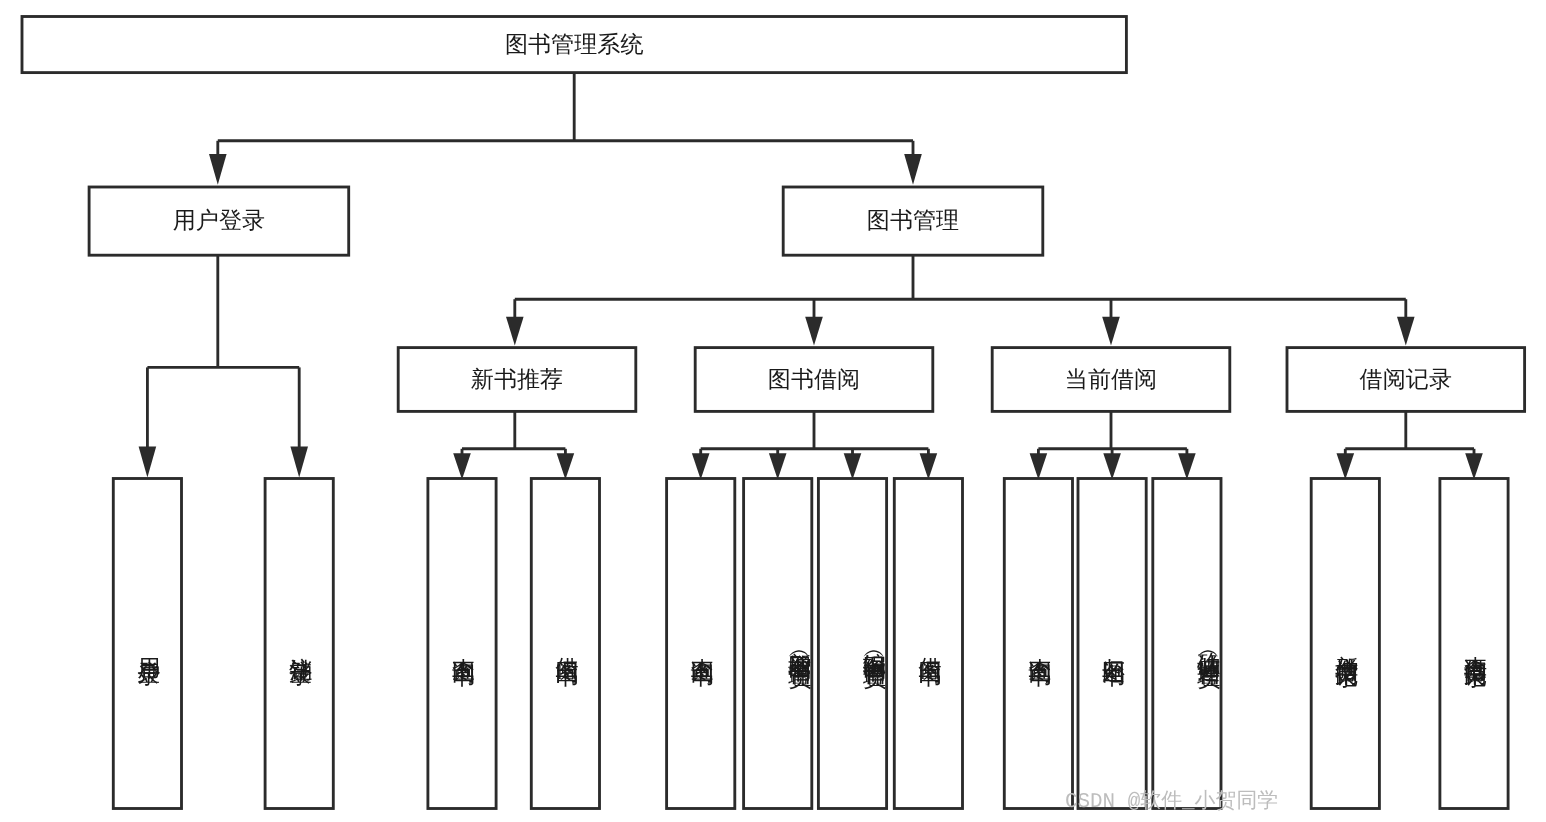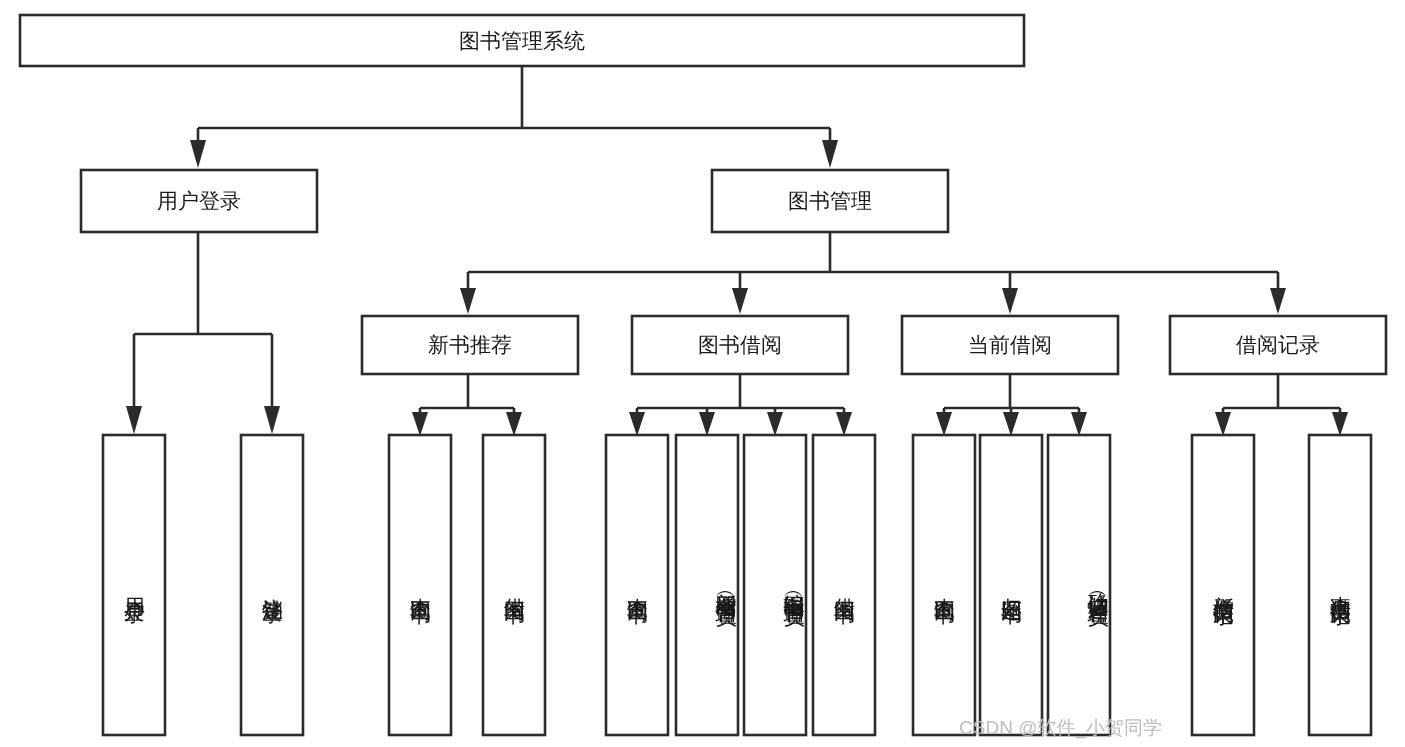--- a/index.html
+++ b/index.html
@@ -62,21 +62,21 @@
     white-space: nowrap;
     display: flex;
     align-items: center;
     justify-content: center;
     pointer-events: none;
   }
   .watermark {
     position: absolute;
     right: 8px;
     bottom: 6px;
-    font-family: Liberation Sans, sans-serif;
+    font-family: Liberation Mono, monospace;
     font-size: 19px;
     color: #bdbdbd;
     white-space: nowrap;
     padding-left: 20px;
   }
 </style>
 </head>
 <body>
 
 <div id="diagram-root">

